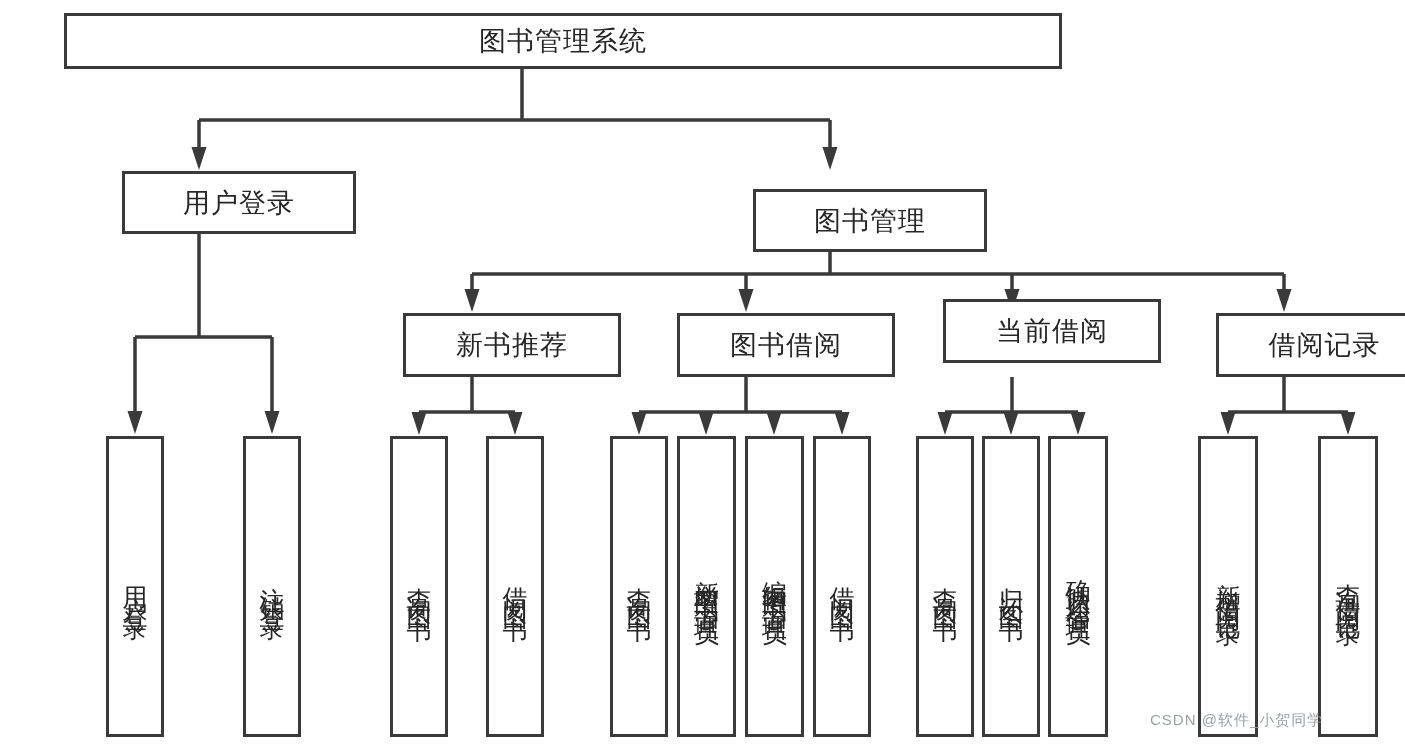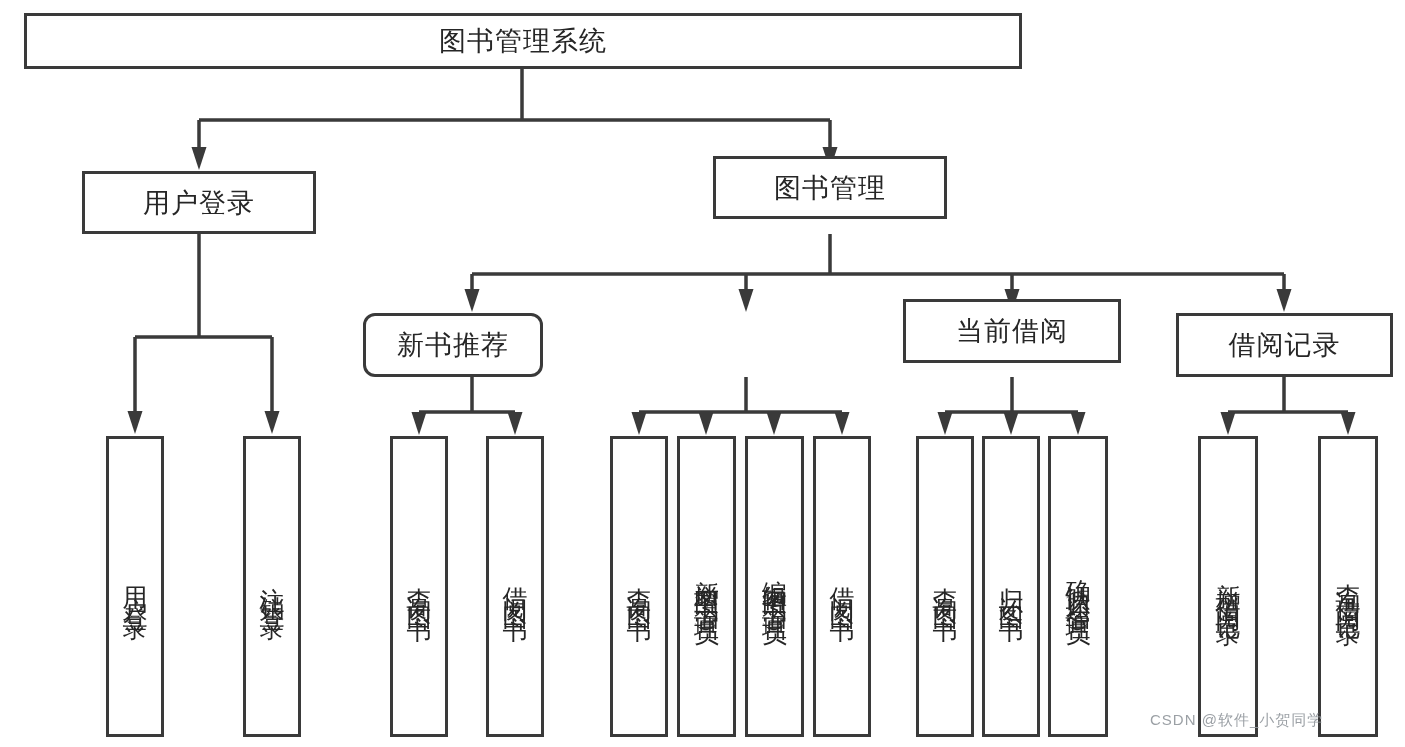--- a/index.html
+++ b/index.html
@@ -26,20 +26,21 @@
     display: flex;
     align-items: center;
     justify-content: center;
     z-index: 2;
     text-align: center;
   }
   .h-node {
     font-size: 27px;
     letter-spacing: 1px;
     white-space: nowrap;
+    margin-left: 40px;
   }
   .v-node {
     writing-mode: vertical-rl;
     text-orientation: mixed;
     font-size: 25px;
     letter-spacing: 10px;
     line-height: 1;
   }
   .v-node.sp8 { letter-spacing: 8px; }
   .v-node.sp6 { letter-spacing: 6px; }
@@ -95,23 +96,24 @@
       <polygon points="1003.5,412 1018.5,412 1011,435"></polygon>
       <polygon points="1070.5,412 1085.5,412 1078,435"></polygon>
       <polygon points="1220.5,412 1235.5,412 1228,435"></polygon>
       <polygon points="1340.5,412 1355.5,412 1348,435"></polygon>
     </g>
   </svg>
 
   <div class="node h-node" style="left:24px; top:13px; width:998px; height:56px;">图书管理系统</div>
 
   <div class="node h-node" style="left:82px; top:171px; width:234px; height:63px;">用户登录</div>
-  <div class="node h-node" style="left:713px; top:156px; width:234px; height:63px;">图书管理</div>
+  <div class="node h-node" style="left:713px; top:189px; width:234px; height:63px;">图书管理</div>
 
-  <div class="node h-node" style="left:363px; top:313px; width:180px; height:64px;border-radius:12px;">新书推荐</div>
+  <div class="node h-node" style="left:363px; top:313px; width:218px; height:64px;">新书推荐</div>
+  <div class="node h-node" style="left:637px; top:313px; width:218px; height:64px;">图书借阅</div>
   <div class="node h-node" style="left:903px; top:299px; width:218px; height:64px;">当前借阅</div>
   <div class="node h-node" style="left:1176px; top:313px; width:217px; height:64px;">借阅记录</div>
 
   <div class="node v-node" style="left:106px; top:436px; width:58px; height:301px;">用户登录</div>
   <div class="node v-node" style="left:243px; top:436px; width:58px; height:301px;">注销登录</div>
 
   <div class="node v-node" style="left:390px; top:436px; width:58px; height:301px;">查询图书</div>
   <div class="node v-node" style="left:486px; top:436px; width:58px; height:301px;">借阅图书</div>
 
   <div class="node v-node" style="left:610px; top:436px; width:58px; height:301px;">查询图书</div>

